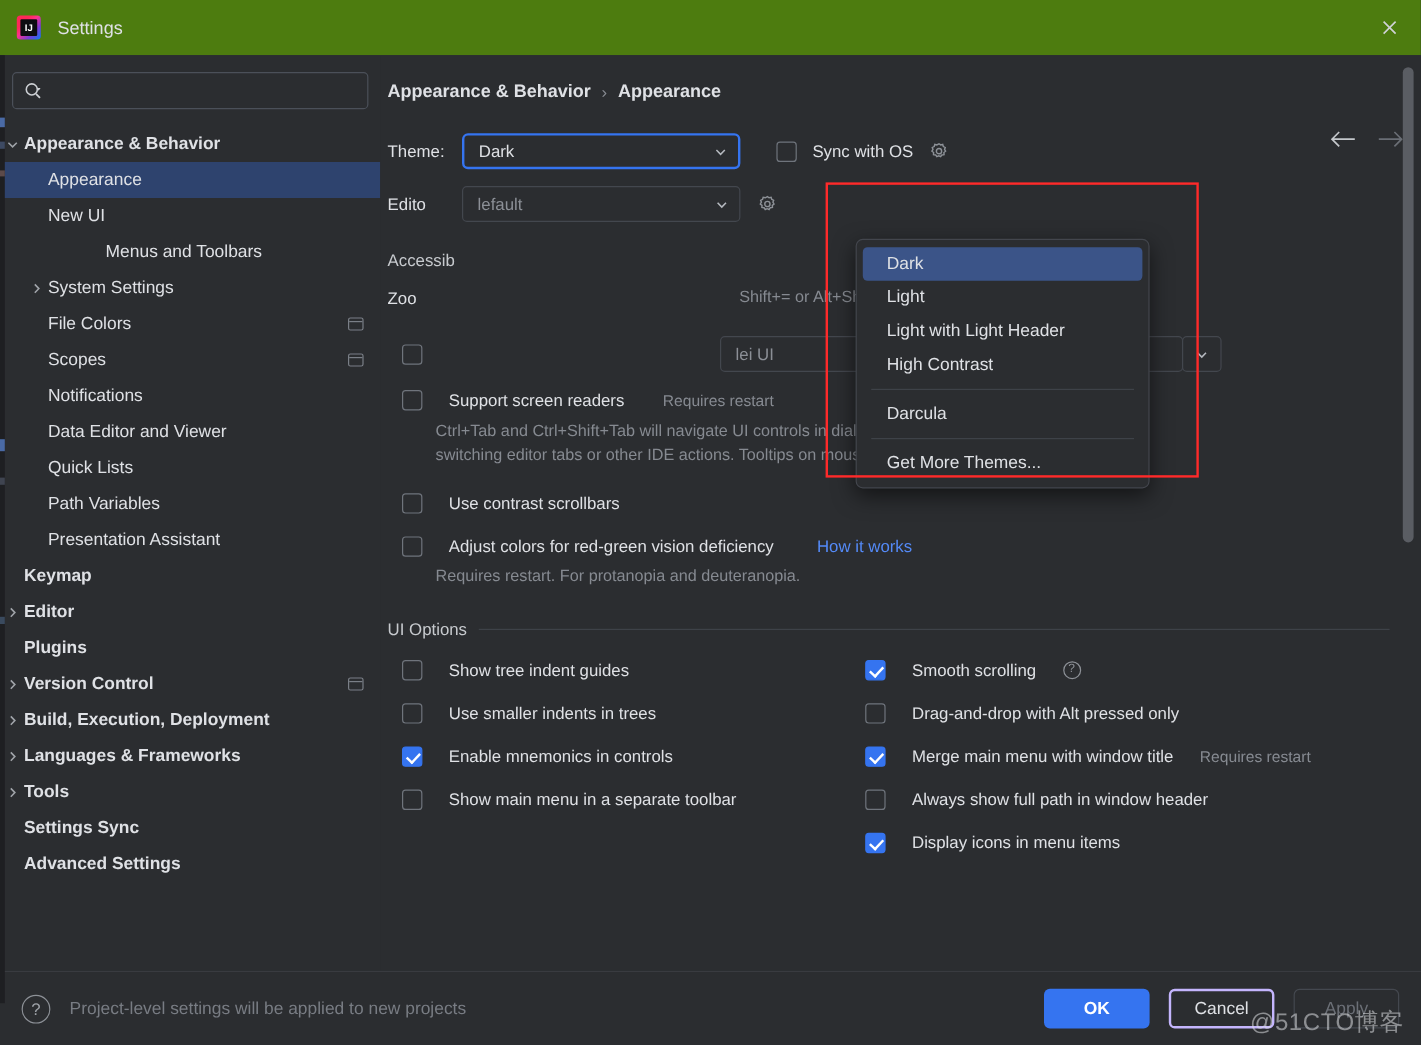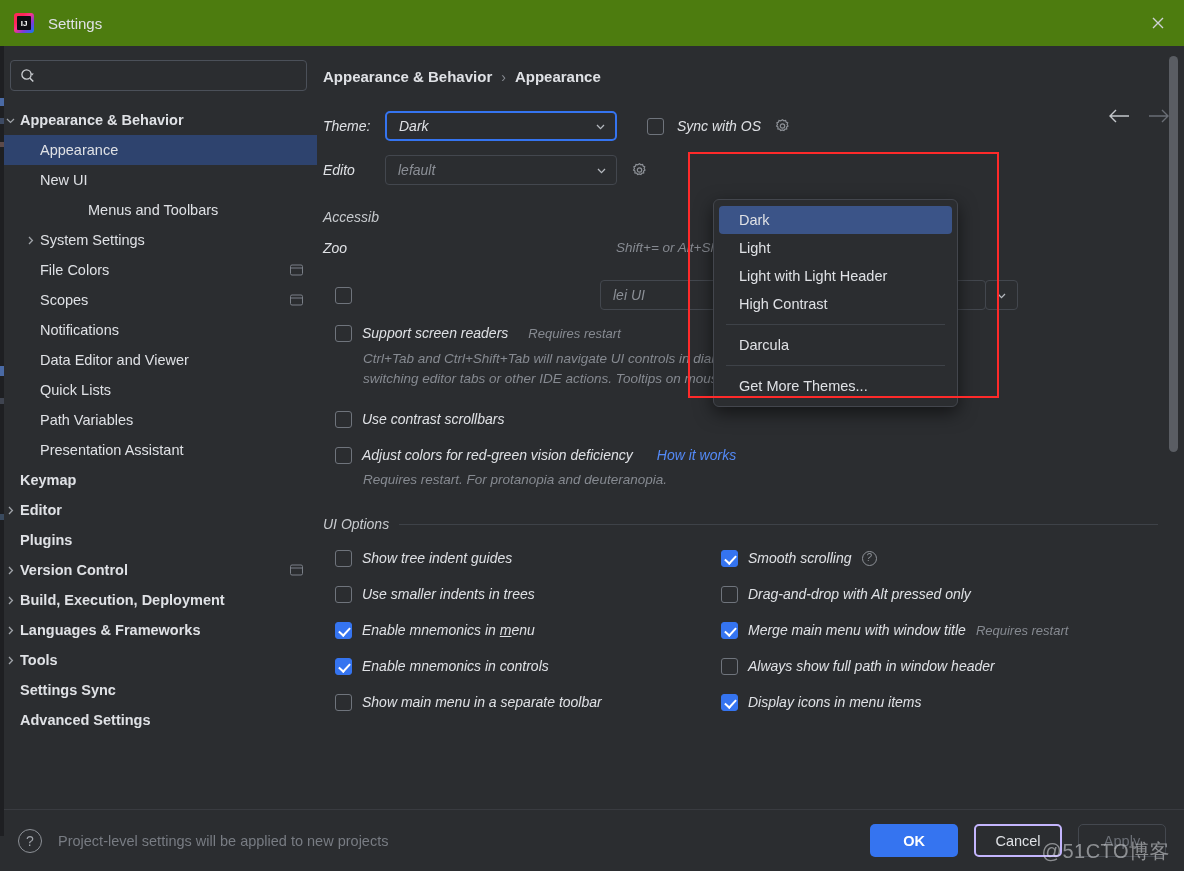--- a/index.html
+++ b/index.html
@@ -122,21 +122,21 @@
   }
   .crumb-sep { color: #868a91; font-weight: normal; font-size: 14px;}
   .nav-arrows {
     position: absolute; right: 14px; top: 62px;
     display: flex; gap: 18px; align-items: center;
   }
   .nav-arrows svg { width: 22px; height: 16px; }
   .nav-back { color: #c4c7cb; }
   .nav-fwd { color: #6a6e75; }
 
-  .panel { padding: 16px 0 0 6px; position: relative; font-style: italic; }
+  .panel { padding: 16px 0 0 6px; position: relative; }
 
   .row { display: flex; align-items: center; min-height: 30px; }
   .lbl { font-size: 14px; color: #dfe1e5; }
   .lbl-dim { font-size: 14px; color: #868a91; }
 
   .combo {
     height: 30px; border: 1px solid #4b5059; border-radius: 4px;
     background: #2b2d30; display: flex; align-items: center;
     padding: 0 8px 0 12px; color: #dfe1e5; font-size: 14px;
     justify-content: space-between;
@@ -170,21 +170,21 @@
 
   .hint { font-size: 13.5px; color: #868a91; line-height: 20px; }
   .link { color: #548af7; font-size: 14px; }
 
   .group-head {
     display: flex; align-items: center; gap: 10px;
     font-size: 14px; color: #c7cace; margin: 0 0 8px 0;
   }
   .group-head .rule { flex: 1; height: 1px; background: #3e4248; }
 
-  .cbrow { display: flex; align-items: center; gap: 10px; height: 36px; text-align: center; }
+  .cbrow { display: flex; align-items: center; gap: 22px; height: 36px; text-align: center; }
   .cbrow .t { font-size: 14px; color: #dfe1e5; }
   .cbrow .t.dim { color: #868a91; font-size: 13px; }
   .u { text-decoration: underline; }
 
   .vscroll {
     position: absolute; right: 6px; top: 10px;
     width: 9px; height: 496px; border-radius: 5px;
   }
   .vscroll .thumb {
     position: absolute; top: 0; left: 0; width: 9px; height: 396px;
@@ -500,24 +500,20 @@
               <div class="cbrow">
                 <div class="checkbox"></div>
                 <span class="t">Show tree indent guides</span>
               </div>
               <div class="cbrow">
                 <div class="checkbox"></div>
                 <span class="t">Use smaller indents in trees</span>
               </div>
               <div class="cbrow">
                 <div class="checkbox checked"></div>
-                <span class="t">Enable mnemonics in <span class="u">m</span><span>enu</span></span>
-              </div>
-              <div class="cbrow">
-                <div class="checkbox checked"></div>
                 <span class="t">Enable mnemonics in controls</span>
               </div>
               <div class="cbrow">
                 <div class="checkbox"></div>
                 <span class="t">Show main menu in a separate toolbar</span>
               </div>
             </div>
           <div style="flex:1;" id="ui-right">
               <div class="cbrow">
                 <div class="checkbox checked"></div>

